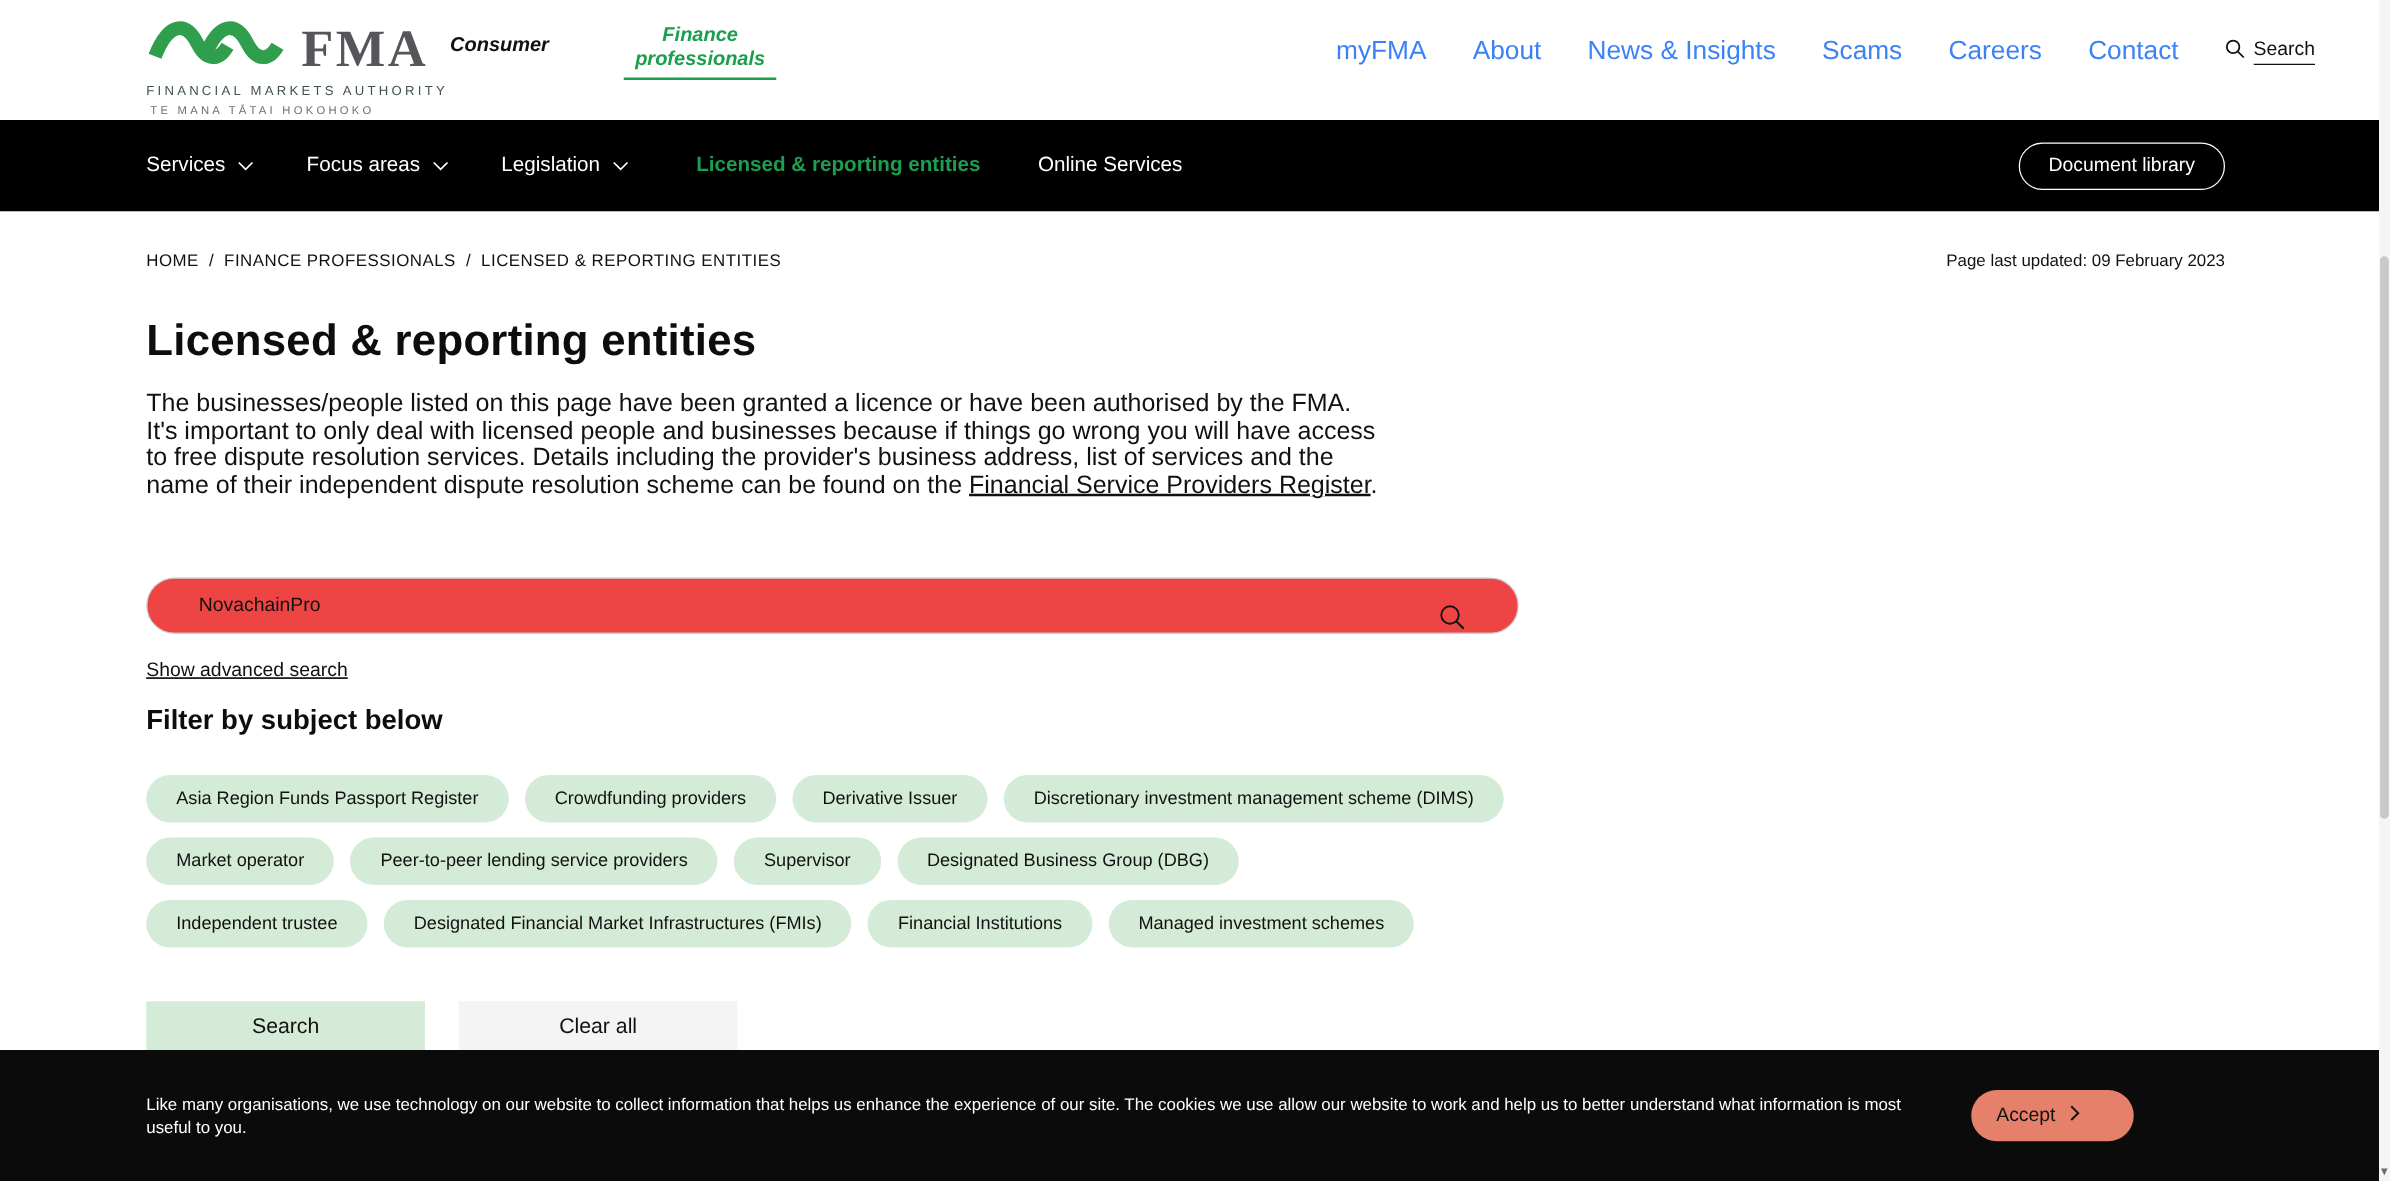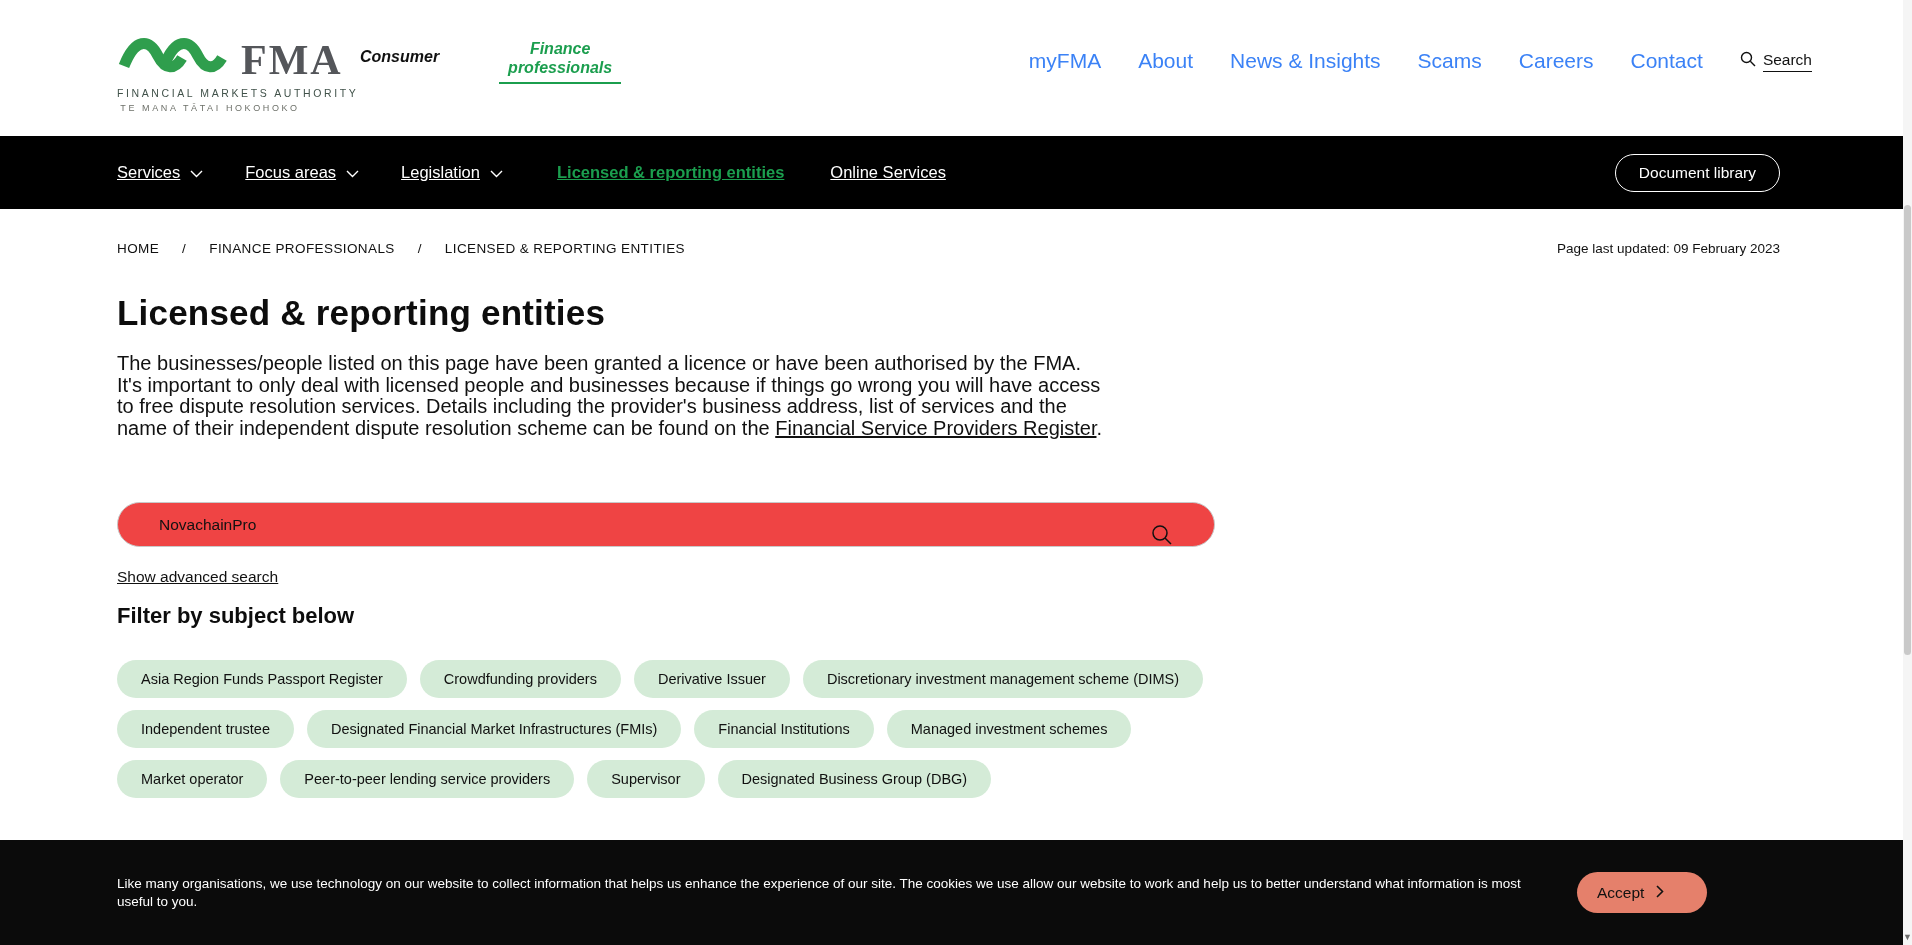--- a/index.html
+++ b/index.html
@@ -1,21 +1,21 @@
 <!DOCTYPE html>
 <html><head>
 <meta charset="utf-8">
 <style>
   * { margin:0; padding:0; box-sizing:border-box; }
   html,body { width:1912px; height:945px; overflow:hidden; background:#fff;
     font-family:"Liberation Sans", sans-serif; color:#111; }
 
   
-  .top-header { height:136px; background:#fff; display:flex; align-items:center;
-    padding:0 100px 0 117px; position:relative; }
+  .top-header { height:96px; background:#fff; display:flex; align-items:center;
+    padding:0 60px 0 117px; position:relative; }
   .logo { display:flex; flex-direction:column; width:186px; margin-top:6px; }
   .logo-row { display:flex; align-items:flex-end; }
   .logo-acronym { font-family:"Liberation Serif", serif; font-weight:700;
     font-size:42px; line-height:40px; color:#54565a; letter-spacing:2px; margin-left:6px; }
   .logo-sub1 { font-size:10.5px; letter-spacing:2.6px; color:#41524a; margin-top:7px; text-align:center; white-space:nowrap; }
   .logo-sub2 { font-size:9px; letter-spacing:2.6px; color:#6d7069; margin-top:4px; text-align:center; white-space:nowrap; }
 
   .audience-tabs { display:flex; align-items:flex-start; margin-left:57px; gap:60px; margin-top:-14px; }
   .tab { font-size:16px; font-weight:700; cursor:pointer;font-style:italic; }
   .tab-consumer { color:#111; padding-top:9px; }
@@ -24,29 +24,29 @@
 
   .utility-nav { margin-left:auto; display:flex; align-items:center; gap:37px; margin-top:-14px; }
   .utility-link { font-size:21px; color:#3b82f6; cursor:pointer; white-space:nowrap; }
   .utility-search { display:flex; align-items:center; gap:7px; cursor:pointer; }
   .utility-search .label { font-size:15.5px; border-bottom:1px solid #111; padding-bottom:2px; }
 
   
   .main-nav { height:73px; background:#000; display:flex; align-items:center;
     padding:0 132px 0 117px; }
   .main-nav .nav-item { display:flex; gap:10px; color:#fff;
-    font-size:16.5px; margin-right:42px; cursor:pointer; white-space:nowrap;text-decoration:underline; }
+    font-size:16.5px; margin-right:42px; cursor:pointer; white-space:nowrap; }
   .main-nav .nav-item.active { color:var(--green); font-weight:700; margin-left:12px; margin-right:46px; }
   .doc-library { margin-left:auto; border:1.5px solid #fff; border-radius:20px;
     color:#fff; font-size:15.5px; padding:9px 23px; background:transparent; cursor:pointer; white-space:nowrap; }
 
   
   .content { padding:0 132px 0 117px; }
   .crumb-row { margin-top:32px; display:flex; justify-content:space-between; align-items:flex-start; }
-  .breadcrumb { display:flex; gap:23px; font-size:13.5px; letter-spacing:0.4px; color:#111; }
+  .breadcrumb { display:flex; gap:8px; font-size:13.5px; letter-spacing:0.4px; color:#111; }
   .breadcrumb .crumb { cursor:pointer; }
   .breadcrumb .sep { color:#111; }
   .last-updated { font-size:13.5px; color:#111; }
 
   h1.page-title { margin-top:37px; font-size:35px; font-weight:700; letter-spacing:0.2px; color:#0d0d0d; }
 
   .intro { margin-top:20px; max-width:990px; font-size:20px; line-height:21.5px; color:#111; }
   .intro a { color:#111; text-decoration:underline; cursor:pointer; }
 
   .search-wrap { margin-top:63px; width:1098px; position:relative; }
@@ -191,31 +191,31 @@
   <h2 class="filter-heading">Filter by subject below</h2>
 
   <div class="pill-rows">
     <div class="pill-row">
       <span class="pill">Asia Region Funds Passport Register</span>
       <span class="pill">Crowdfunding providers</span>
       <span class="pill">Derivative Issuer</span>
       <span class="pill">Discretionary investment management scheme (DIMS)</span>
     </div>
     <div class="pill-row">
+      <span class="pill">Market operator</span>
+      <span class="pill">Peer-to-peer lending service providers</span>
+      <span class="pill">Supervisor</span>
+      <span class="pill">Designated Business Group (DBG)</span>
+    </div>
+    <div class="pill-row">
       <span class="pill">Independent trustee</span>
       <span class="pill">Designated Financial Market Infrastructures (FMIs)</span>
       <span class="pill">Financial Institutions</span>
       <span class="pill">Managed investment schemes</span>
     </div>
-    <div class="pill-row">
-      <span class="pill">Market operator</span>
-      <span class="pill">Peer-to-peer lending service providers</span>
-      <span class="pill">Supervisor</span>
-      <span class="pill">Designated Business Group (DBG)</span>
-    </div>
   </div>
 
   <div class="action-row">
     <button class="btn btn-search">Search</button>
     <button class="btn btn-clear">Clear all</button>
   </div>
 </main>
 
 <div class="cookie-banner">
   <span class="cookie-text">Like many organisations, we use technology on our website to collect information that helps us enhance the experience of our site. The cookies we use allow our website to work and help us to better understand what information is most useful to you.</span>

